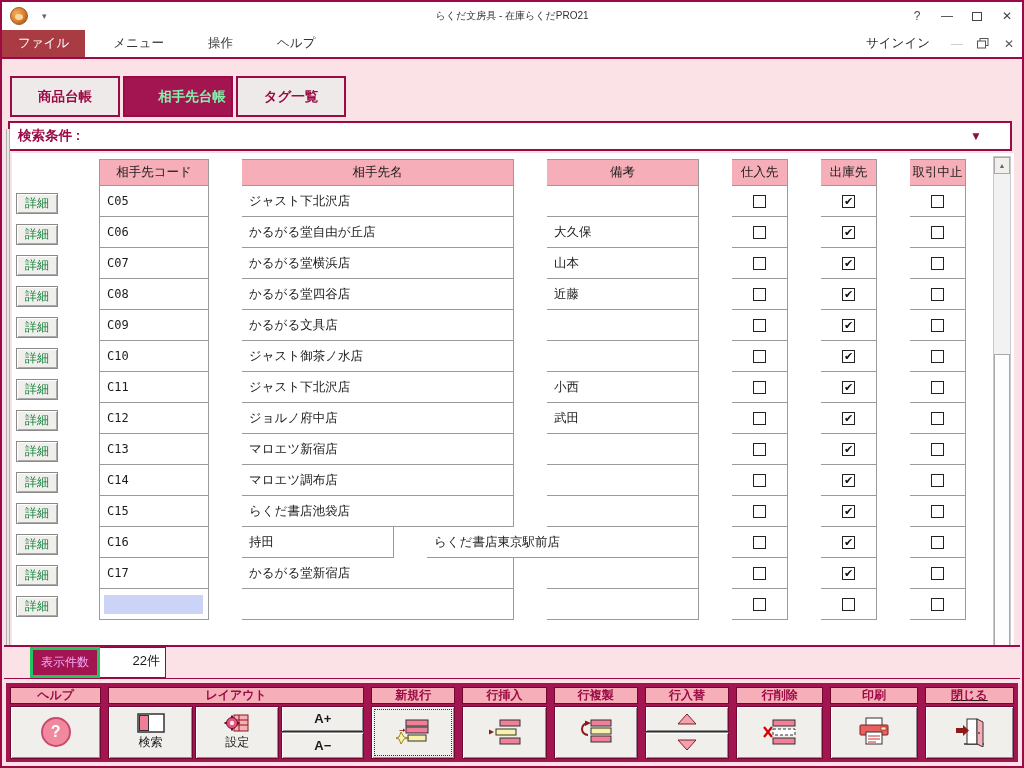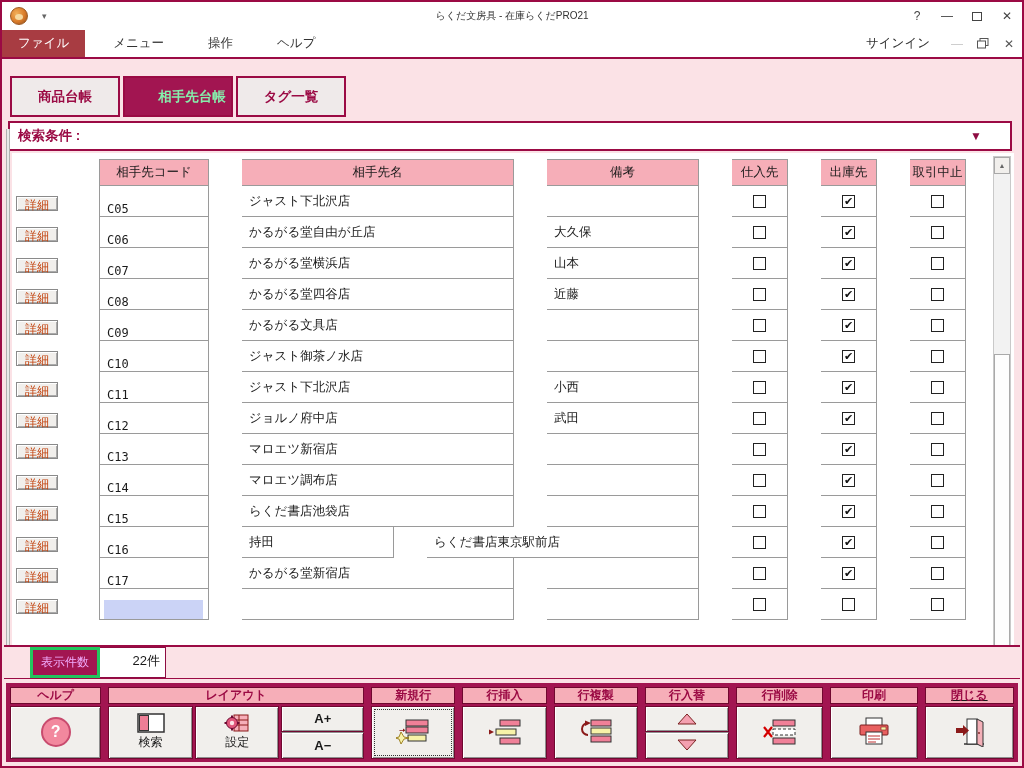--- a/index.html
+++ b/index.html
@@ -54,29 +54,29 @@
   
   .left-splitter { position:absolute; left:4px; top:70px; width:4px; height:532px;
                    border-left:1px solid #B0B0B0; border-right:1px solid #B0B0B0; background:#E9E9E9; }
 
   
   .white-zone { position:absolute; top:94px; left:10px; width:1002px; height:492px; background:#fff; }
 
   .table { position:absolute; left:4px; top:6px; }
   .thead, .trow { display:flex;gap:33px; }
   .gutter { width:50px; display:flex; align-items:center; }
-  .detail-btn { width:42px; height:15px; margin-top:4px; background:#F1EFEC; border:1px solid #8a8a8a;
+  .detail-btn { width:42px; height:21px; margin-top:4px; background:#F1EFEC; border:1px solid #8a8a8a;
                 box-shadow: inset 1px 1px 0 #fff, inset -1px -1px 0 #aaa;
-                font-size:12px; color:#c2410c; font-family:inherit; }
+                font-size:12px; color:#15803d; font-family:inherit; }
   .cell { border-right:1px solid #9a9a9a; border-bottom:1px solid #9a9a9a; display:flex; align-items:center; }
   .thead .cell { background:#F6AEB8; border-top:1px solid #9a9a9a; justify-content:center;
                  height:27px; font-size:12.5px; }
   .trow .cell { height:31px; font-size:12.5px; background:#fff; }
   .c-code { width:110px; border-left:1px solid #9a9a9a; }
-  .trow .c-code { font-family:"DejaVu Sans Mono","Liberation Mono",monospace; font-size:12px;align-items:flex-end; }
+  .trow .c-code { font-family:"DejaVu Sans Mono","Liberation Mono",monospace; font-size:12px; }
   .c-name { width:272px; }
   .c-memo { width:152px; }
   .c-chk  { width:56px; justify-content:center; }
   .trow .c-code .txt, .trow .c-name .txt, .trow .c-memo .txt { padding-left:7px; width:100%; }
   .c-code.editing .txt { background:#CBD3F6; height:19px; margin:0 5px 0 4px; padding-left:0; }
   .cb { width:13px; height:13px; border:1px solid #222; background:#fff; display:flex;
         align-items:center; justify-content:center; font-size:11px; line-height:11px; color:#111; }
   .cb.checked { font-weight:bold; }
 
   

